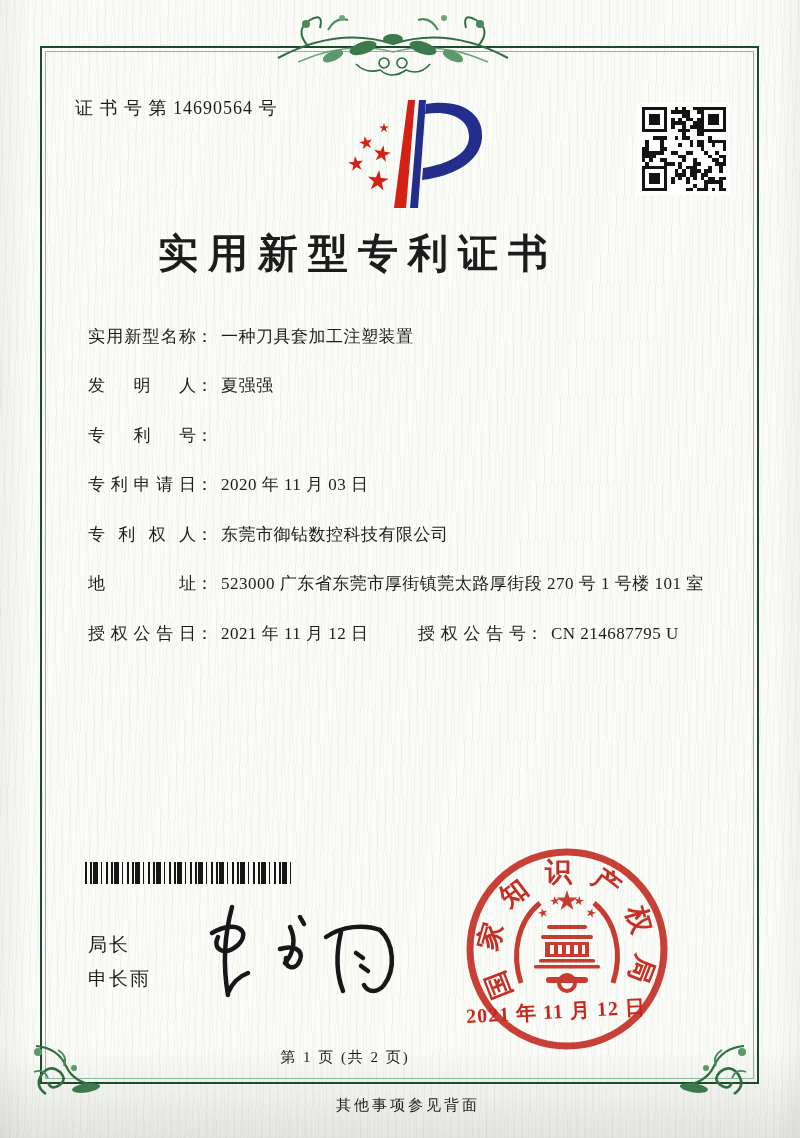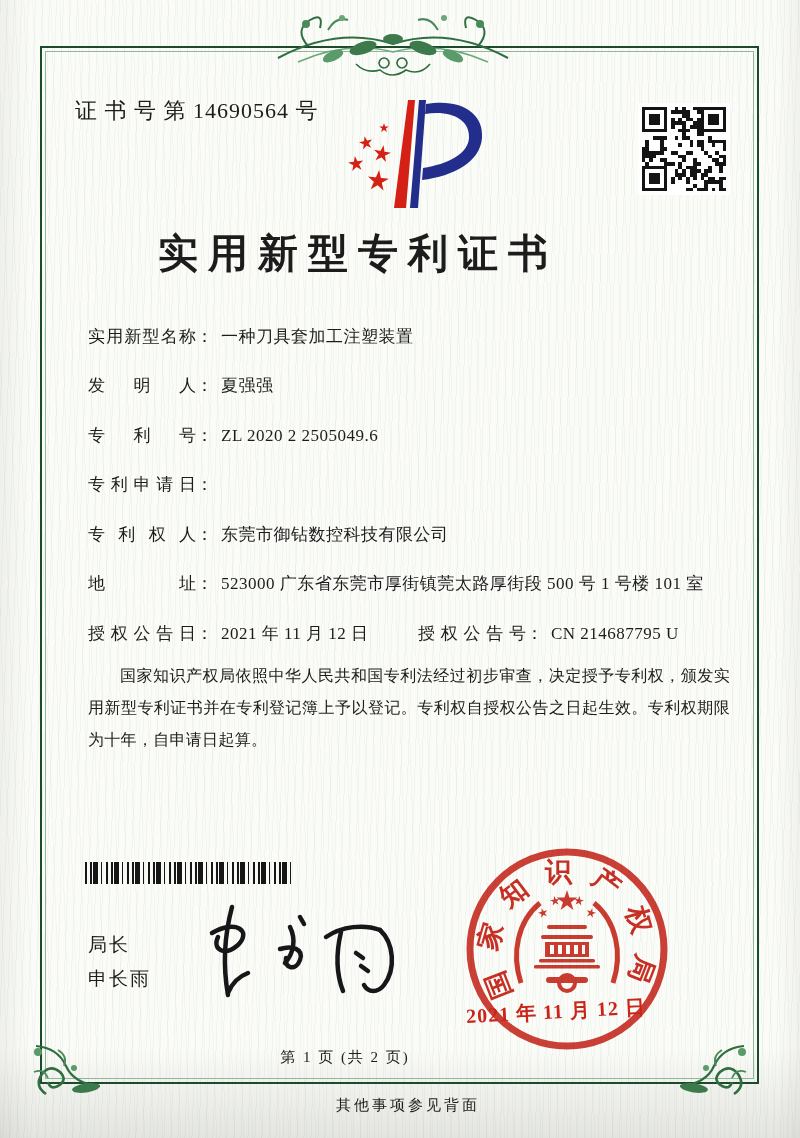--- a/index.html
+++ b/index.html
@@ -17,21 +17,21 @@
   }
   .frame{
     position:absolute;left:40px;top:46px;width:715px;height:1034px;
     border:2px solid #1e4a2c;
   }
   .frame .inner-line{
     position:absolute;left:3px;top:3px;right:3px;bottom:3px;
     border:1px solid #8fb89b;
   }
   .abs{position:absolute;}
-  .cert-no{left:75px;top:96px;font-size:22px;letter-spacing:1px;}
+  .cert-no{left:75px;top:96px;font-size:18px;letter-spacing:1px;}
   .doc-title{left:0;top:226px;width:716px;text-align:center;font-size:40px;font-weight:bold;letter-spacing:10px;}
   .logo-box{left:322px;top:96px;width:166px;height:122px;}
   .qr-box{left:638px;top:103px;width:92px;height:92px;background:#fff;}
   .fields{left:88px;top:326px;width:642px;font-size:17px;}
   .field-row{display:flex;align-items:flex-end;margin-bottom:26.5px;line-height:1.35;}
   .field-label{display:inline-block;width:108px;text-align:justify;text-align-last:justify;flex:0 0 108px;}
   .field-colon{flex:0 0 auto;margin-right:8px;}
   .field-value{flex:1 1 auto;letter-spacing:0.5px;}
   .field-row.duo{display:flex;}
   .duo .pair{display:flex;}
@@ -310,52 +310,51 @@
     <span class="field-value">一种刀具套加工注塑装置</span>
   </div>
   <div class="field-row">
     <span class="field-label">发明人</span>
       <span class="field-colon">：</span>
     <span class="field-value">夏强强</span>
   </div>
   <div class="field-row">
     <span class="field-label">专利号</span>
       <span class="field-colon">：</span>
-    <span class="field-value">ZL 2020 2 2505049.6</span>
   </div>
   <div class="field-row">
     <span class="field-label">专利申请日</span>
       <span class="field-colon">：</span>
+    <span class="field-value">2020 年 11 月 03 日</span>
   </div>
   <div class="field-row">
     <span class="field-label">专利权人</span>
       <span class="field-colon">：</span>
     <span class="field-value">东莞市御钻数控科技有限公司</span>
   </div>
   <div class="field-row">
     <span class="field-label">地址</span>
       <span class="field-colon">：</span>
-    <span class="field-value">523000 广东省东莞市厚街镇莞太路厚街段 500 号 1 号楼 101 室</span>
+    <span class="field-value">523000 广东省东莞市厚街镇莞太路厚街段 270 号 1 号楼 101 室</span>
   </div>
   <div class="field-row duo">
     <span class="pair first">
       <span class="field-label">授权公告日</span>
         <span class="field-colon">：</span>
       <span class="field-value">2021 年 11 月 12 日</span>
     </span>
     <span class="pair">
       <span class="field-label">授权公告号</span>
         <span class="field-colon">：</span>
       <span class="field-value">CN 214687795 U</span>
     </span>
   </div>
 </div>
 
 <div class="abs paragraphs">
-  <p>国家知识产权局依照中华人民共和国专利法经过初步审查，决定授予专利权，颁发实用新型专利证书并在专利登记簿上予以登记。专利权自授权公告之日起生效。专利权期限为十年，自申请日起算。</p>
 </div>
 
 <div class="abs barcode"></div>
 
 <div class="abs officer">
   <div>局长</div>
   <div>申长雨</div>
 </div>
 
 <svg class="abs signature-box" viewBox="0 0 230 112">

